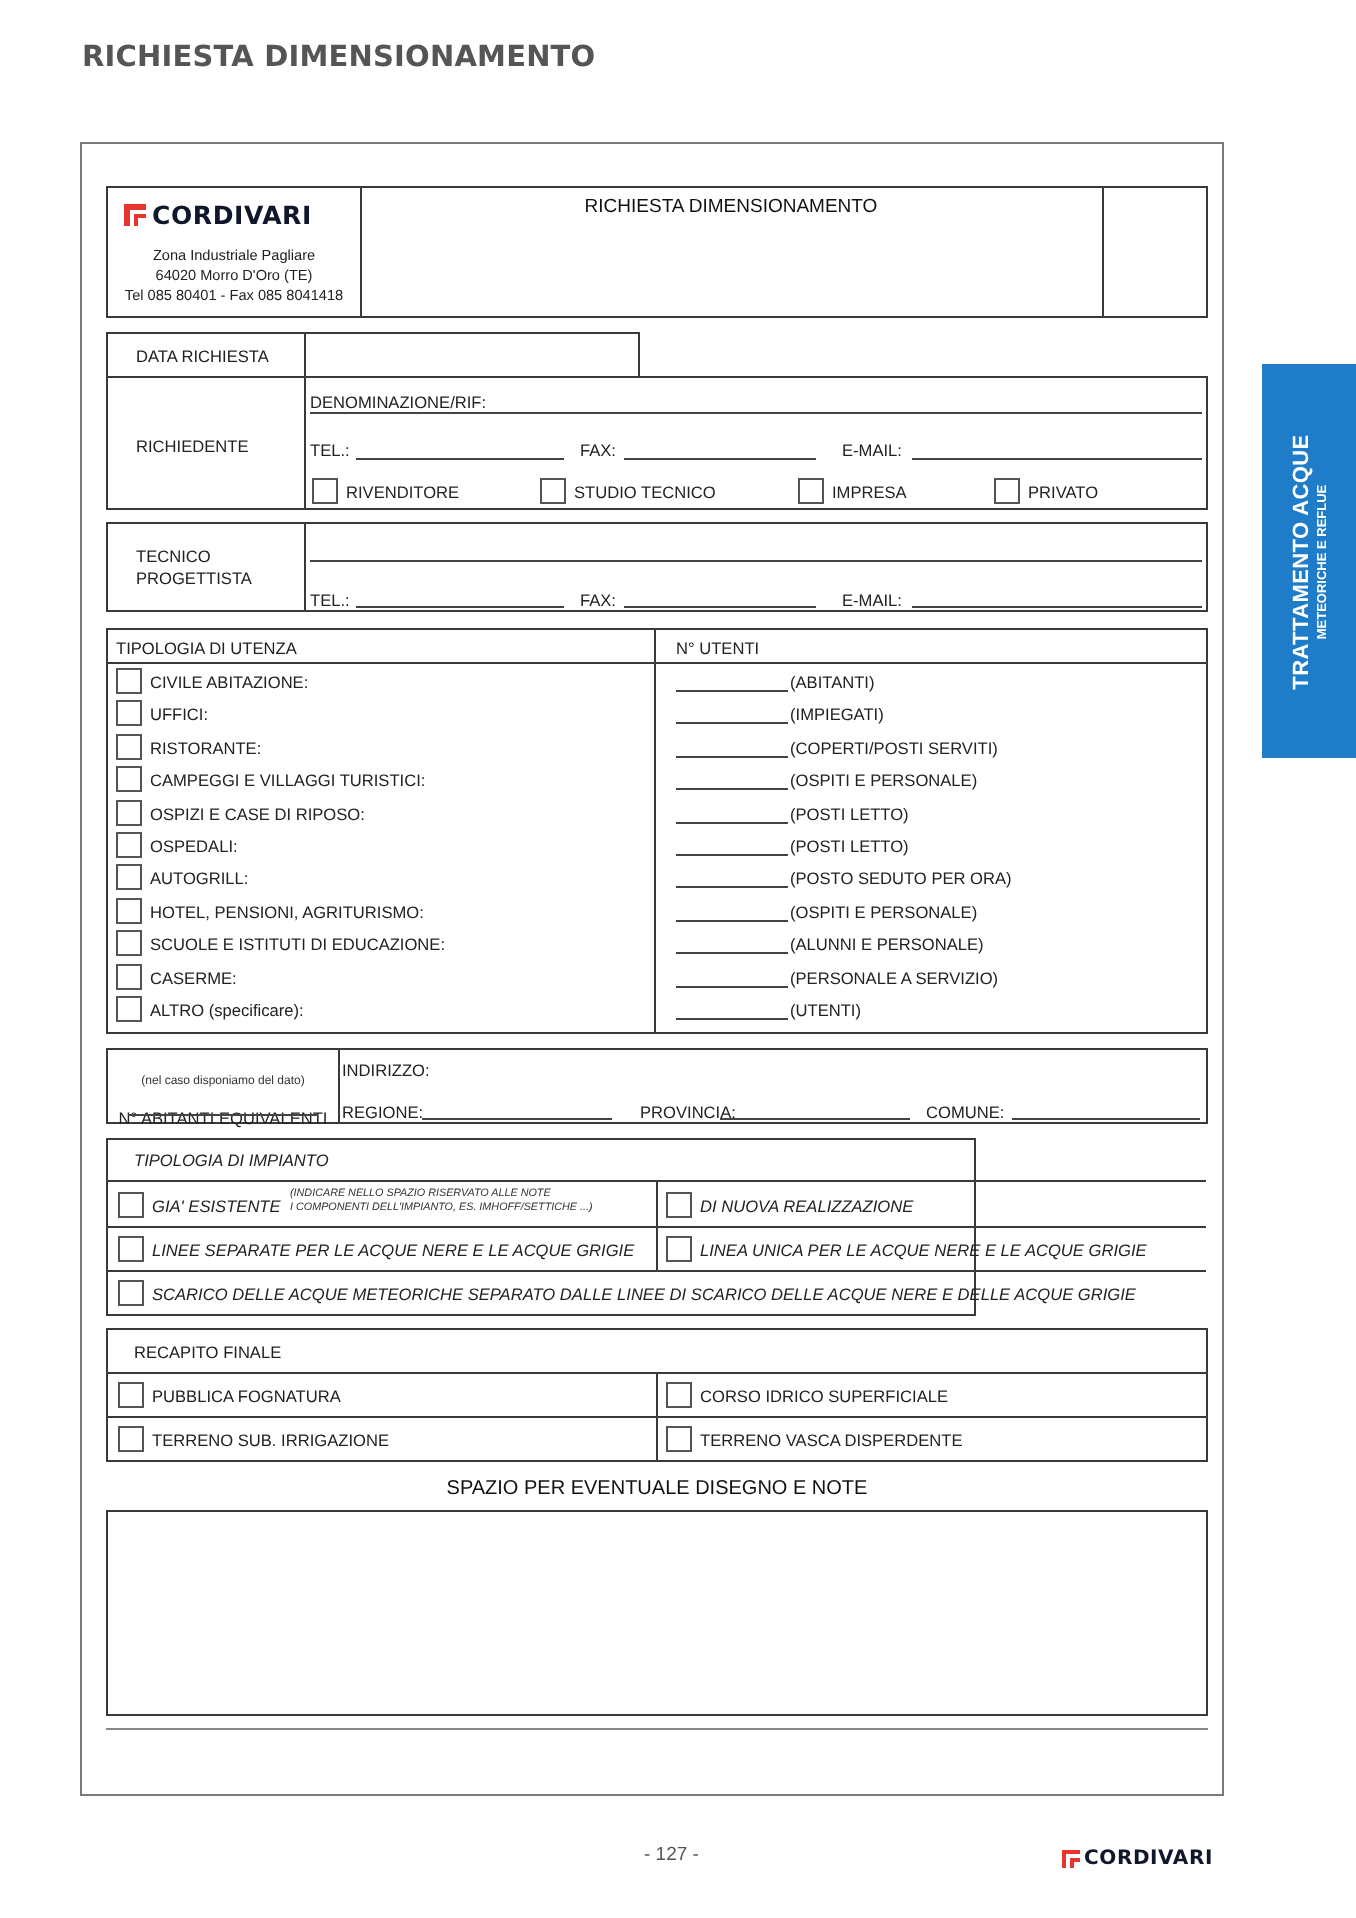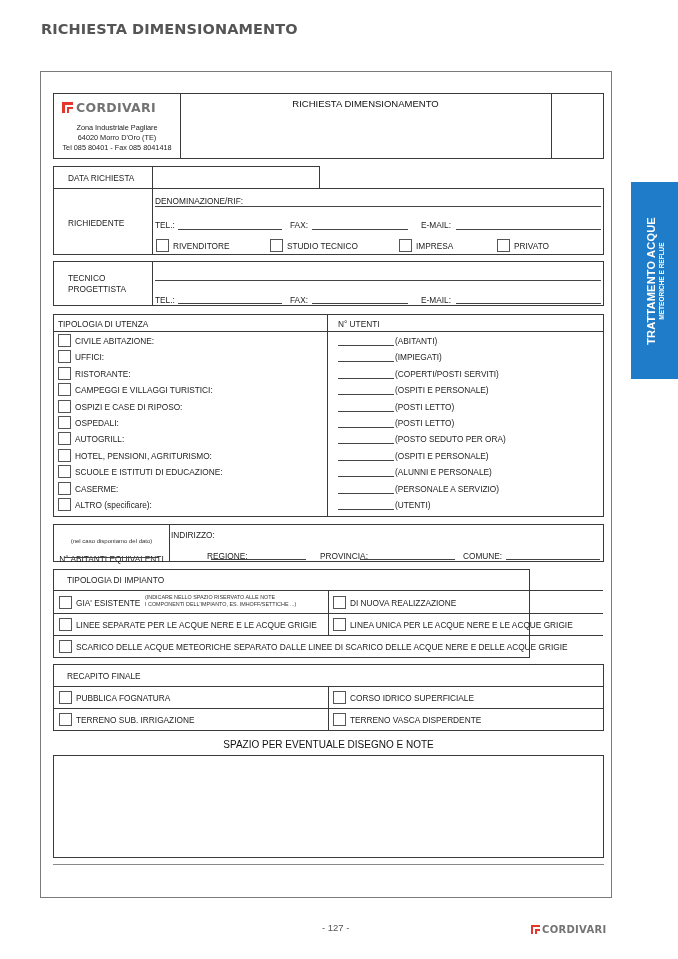--- a/index.html
+++ b/index.html
@@ -37,21 +37,21 @@
     position: absolute; width: 13px; height: 13px;
     border: 1px solid #555; background: #fff;
   }
   .vline { position: absolute; width: 0; border-left: 1px solid #3a3a3a; }
   .hline { position: absolute; height: 0; border-top: 1px solid #3a3a3a; }
 
   
   .logo { position: absolute; left: 8px; top: 6px; display: flex; align-items: center; gap: 3px; }
   .logo-mark { width: 11px; height: 11px; position: relative; }
   .logo-mark i { position: absolute; background: #e5362b; display: block; }
-  .logo-text { font-family: "DejaVu Sans", sans-serif; font-weight: bold; font-size: 12.5px; color: #737373; letter-spacing: 0.3px; }
+  .logo-text { font-family: "DejaVu Sans", sans-serif; font-weight: bold; font-size: 12.5px; color: #0f172a; letter-spacing: 0.3px; }
   .addr { position: absolute; left: 0; width: 126px; text-align: center; font-size: 7.3px; color: #222; line-height: 10px; }
 
   .title-small { position: absolute; font-size: 9.5px; color: #111; text-align: center; }
   .title-big { position: absolute; font-size: 22px; font-weight: bold; color: #111; letter-spacing: 0.2px; text-align: center; }
 
   .row-lbl { position: absolute; font-size: 8.3px; color: #222; white-space: nowrap; }
   .note-small { font-size: 5.4px; line-height: 6.5px; color: #333; white-space: nowrap; }
 
   .footer-lbl { position: absolute; font-size: 8.5px; color: #222; white-space: nowrap; }
   .page-num { position: absolute; left: 322px; top: 922px; font-size: 9.5px; color: #555; }
@@ -188,29 +188,29 @@
       </div>
   </div>
 
   <div class="box" style="left:12px; top:452px; width:551px; height:38px;">
     <div class="vline" style="left:115px; top:0; height:36px;"></div>
     <div class="abs lbl" style="left:0; width:115px; text-align:center; top:4px; font-size:8.3px;">N° ABITANTI EQUIVALENTI</div>
     <div class="abs note-small" style="left:0; width:115px; text-align:center; top:13px; font-size:6px;">(nel caso disponiamo del dato)</div>
     <div class="uline" style="left:10px; width:95px; top:32px;"></div>
     <div class="row-lbl" style="left:117px; top:5px;">INDIRIZZO:</div>
     <div class="abs" style="left:160px; top:2px; width:385px; height:12px;"></div>
-    <div class="row-lbl" style="left:117px; top:26px;margin-left:36px;">REGIONE:</div>
+    <div class="row-lbl" style="left:117px; top:26px;">REGIONE:</div>
     <div class="uline" style="left:157px; width:95px; top:34px;"></div>
     <div class="row-lbl" style="left:266px; top:26px;">PROVINCIA:</div>
     <div class="uline" style="left:306px; width:95px; top:34px;"></div>
     <div class="row-lbl" style="left:409px; top:26px;">COMUNE:</div>
     <div class="uline" style="left:452px; width:94px; top:34px;"></div>
   </div>
 
-  <div class="box" style="left:12px; top:497px; width:477px; height:89px;">
+  <div class="box" style="left:12px; top:497px; width:435px; height:89px;font-style:italic;">
     <div class="row-lbl" style="left:13px; top:5px;">TIPOLOGIA DI IMPIANTO</div>
     <div class="hline" style="left:0; top:20px; width:549px;"></div>
     <div class="hline" style="left:0; top:43px; width:549px;"></div>
     <div class="hline" style="left:0; top:65px; width:549px;"></div>
     <div class="vline" style="left:274px; top:20px; height:45px;"></div>
 
     <div class="chk" style="left:5px; top:26px;"></div>
     <div class="row-lbl" style="left:22px; top:28px;">GIA' ESISTENTE</div>
     <div class="abs note-small" style="left:91px; top:24px;">(INDICARE NELLO SPAZIO RISERVATO ALLE NOTE</div>
     <div class="abs note-small" style="left:91px; top:31px;">I COMPONENTI DELL'IMPIANTO, ES. IMHOFF/SETTICHE ...)</div>

